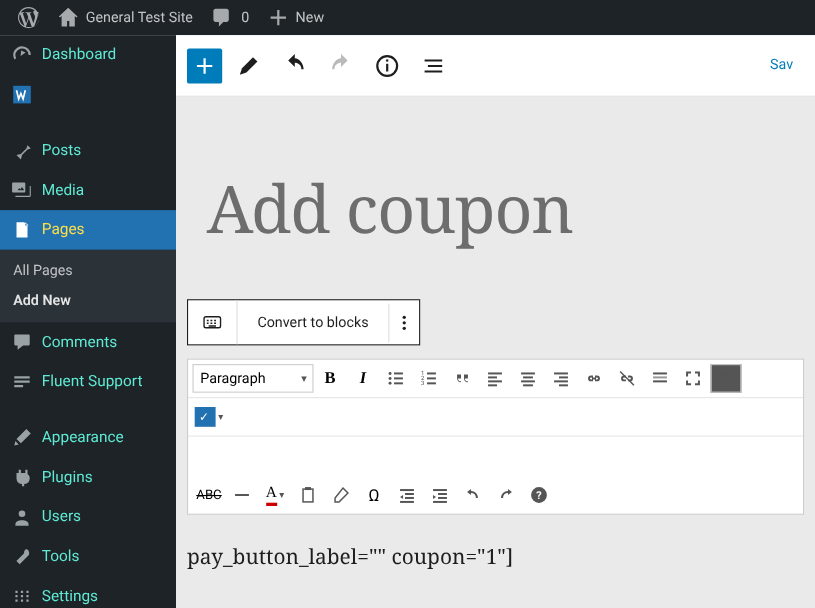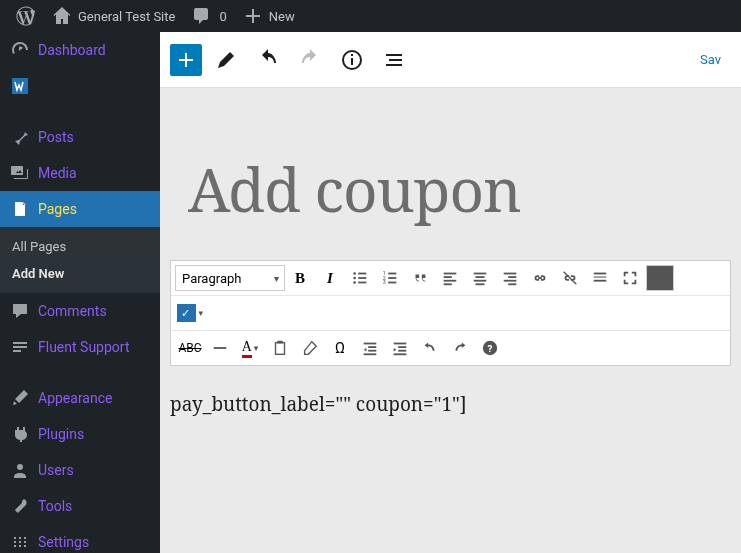--- a/index.html
+++ b/index.html
@@ -4,21 +4,21 @@
 <style>
 * { margin: 0; padding: 0; box-sizing: border-box; }
 body { font-family: -apple-system, BlinkMacSystemFont, "Segoe UI", Roboto, sans-serif; font-size: 13px; background: #f0f0f1; width: 741px; height: 553px; overflow: hidden; position: relative; }
 
 .adminbar { height: 32px; background: #1d2327; color: #c3c4c7; display: flex; align-items: center; padding: 0 8px; gap: 0; }
 .adminbar .ab-item { display: flex; align-items: center; gap: 6px; padding: 0 8px; height: 32px; color: #c3c4c7; cursor: pointer; }
 .adminbar svg { width: 20px; height: 20px; fill: #a7aaad; }
 .adminbar .count { color: #c3c4c7; margin-left: 2px; }
 
 .sidebar { position: absolute; left: 0; top: 32px; bottom: 0; width: 160px; background: #1d2327; color: #c3c4c7; }
-.menu-item { display: flex; align-items: center; gap: 8px; padding: 8px 10px; cursor: pointer; font-size: 14px; color: #8b5cf6; }
+.menu-item { display: flex; align-items: center; gap: 8px; padding: 8px 10px; cursor: pointer; font-size: 14px; color: #5eead4; }
 .menu-item svg { width: 20px; height: 20px; fill: rgba(240,246,252,0.6); flex-shrink: 0; }
 .menu-item.current { background: #2271b1; color: #fde047; position: relative; }
 .menu-item.current svg { fill: #fff; }
 .menu-item.current::after { content:""; position:absolute; right:-8px; top:50%; margin-top:-8px; border:8px solid transparent; border-right-color:#f0f0f1; }
 .submenu { background: #2c3338; padding: 6px 0; }
 .submenu .sub-item { padding: 6px 12px; font-size: 13px; color: #c3c4c7; cursor: pointer; }
 .submenu .sub-item.active { color: #e5e5e5; font-weight: 600; }
 .menu-sep { height: 5px; margin: 5px 0; display:block; }
 
 .main { position: absolute; left: 160px; right: 0; top: 32px; bottom: 0; background: #fff; }
@@ -41,21 +41,21 @@
 .convert-bar { display:flex; align-items:center; border:1px solid #1e1e1e; background:#fff; width: fit-content; margin: 12px 0 12px 0;}
 .convert-bar .cell { border-right:1px solid #ddd; padding: 10px 12px; display:flex; align-items:center; justify-content:center;}
 .convert-bar .cell:last-child{border-right:none;}
 .convert-bar .cell.text { padding: 10px 18px; font-size:13px; color:#1e1e1e; cursor:pointer;}
 .convert-bar svg { width:20px; height:20px; fill:#1e1e1e;}
 .dotsv { display:flex; flex-direction:column; gap:2px;}
 .dotsv span{width:3px;height:3px;background:#1e1e1e;border-radius:50%;}
 
 .tinymce { border:1px solid #ccc; background:#fff; }
 .tm-row { display:flex; align-items:center; border-bottom:1px solid #e5e5e5; padding:3px 4px; gap:0; flex-wrap:nowrap;}
-.tm-row:last-of-type { border-bottom:none;}
+.tm-row:last-of-type { border-bottom:none;margin-top:36px;}
 .format-select { border:1px solid #ccc; background:#fff; height:26px; font-size:13px; padding:0 18px 0 6px; cursor:pointer; position:relative; min-width:110px; display:flex; align-items:center;}
 .format-select::after{content:"▾"; position:absolute; right:5px; color:#555; font-size:10px;}
 .tm-btn{ width:28px; height:26px; display:flex; align-items:center; justify-content:center; cursor:pointer; border:1px solid transparent; margin:1px;}
 .tm-btn svg{width:18px;height:18px;fill:#555;}
 .tm-btn.active{background:#e5e5e5;border-color:#ccc;}
 .tm-btn .txt{font-family:Georgia,serif;font-weight:bold;}
 .wlm-toggle{ width:26px;height:18px;background:#2271b1;display:flex;align-items:center;padding:0 2px;justify-content:flex-start;position:relative;}
 .wlm-toggle::before{content:"✓";color:#fff;font-size:11px;position:absolute;left:4px;}
 .wlm-drop{display:flex;align-items:center;gap:2px;}
 .wlm-drop::after{content:"▾";font-size:9px;color:#555;}
@@ -210,20 +210,36 @@
     <div class="spacer"></div>
     <div class="save-draft">Sav</div>
   </div>
 
   <div class="canvas">
     <div class="title-area">
       <div class="title-placeholder">Add coupon</div>
     </div>
 
     <div class="classic-block">
+      <div class="convert-bar">
+        <div class="cell">
+          <svg viewBox="0 0 24 24">
+              <rect x="3" y="6" width="18" height="12" rx="2" fill="none" stroke="#1e1e1e" stroke-width="1.5"></rect>
+              <path d="M6 10h2M10 10h2M14 10h2M6 13h2M10 13h2M14 13h2M8 16h8" stroke="#1e1e1e" stroke-width="1.5"></path>
+            </svg>
+        </div>
+        <div class="cell text">Convert to blocks</div>
+        <div class="cell">
+          <div class="dotsv">
+              <span></span>
+              <span></span>
+              <span></span>
+            </div>
+        </div>
+      </div>
 
       <div class="tinymce">
         <div class="tm-row">
           <div class="format-select">
               <span>Paragraph</span>
             </div>
           <div class="tm-btn">
               <span class="txt" style="font-size:15px;">B</span>
             </div>
           <div class="tm-btn">

